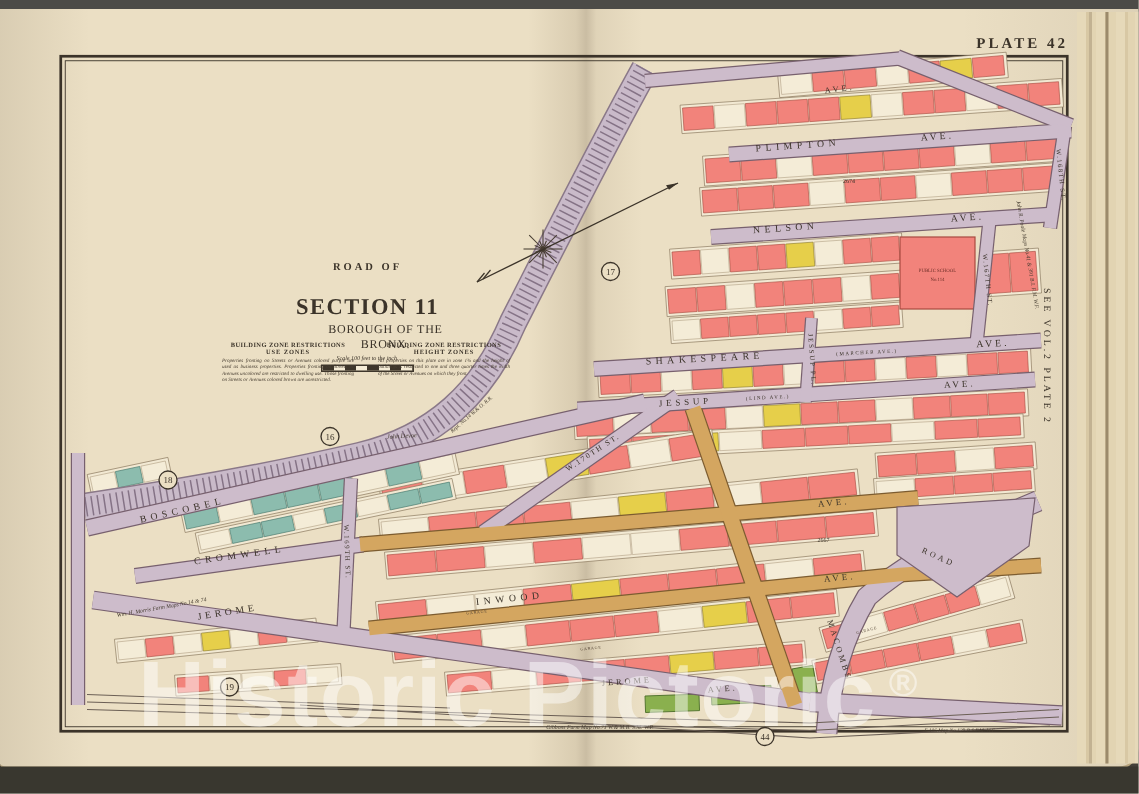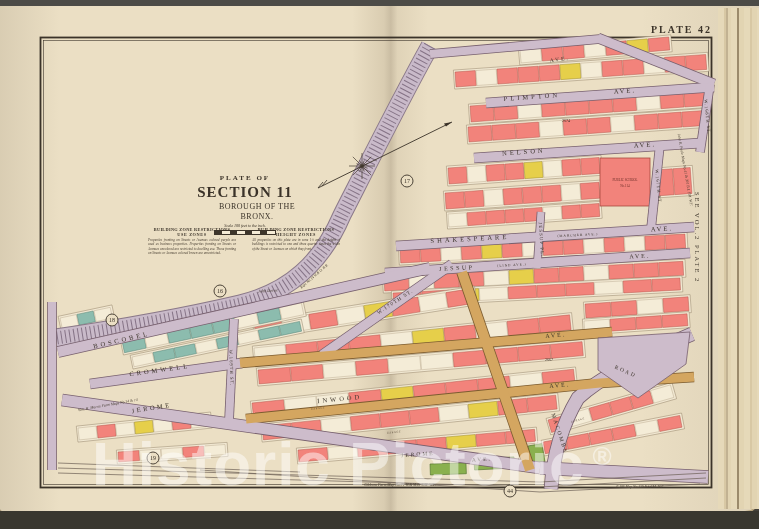--- a/index.html
+++ b/index.html
@@ -13,21 +13,21 @@
         background:linear-gradient(90deg,rgba(90,70,40,0) 0%,rgba(90,70,40,.12) 42%,rgba(70,52,30,.20) 51%,rgba(90,70,40,.08) 60%,rgba(90,70,40,0) 100%);}
   .edge-stripes{position:absolute;left:718px;top:8px;width:41px;height:501px;
         background:repeating-linear-gradient(90deg,#e6d9b9 0 6px,#d8c8a4 6px 8px,#e2d4b2 8px 13px);}
   .edge-line{position:absolute;top:8px;width:2px;height:501px;background:#9b8a6b;}
   .photo-top{position:absolute;left:0;top:0;width:759px;height:7px;background:#4c4b47;}
   .photo-bottom{position:absolute;left:0;top:511px;width:759px;height:18px;background:#39372f;}
   .txt{position:absolute;color:#3b3329;}
   .plate{font-size:10px;font-weight:bold;letter-spacing:2px;text-align:right;}
   .title-block{text-align:center;line-height:1.25;}
   .t-partof{font-size:7px;font-weight:bold;letter-spacing:2px;}
-  .t-section{font-size:15px;font-weight:bold;letter-spacing:1px;}
+  .t-section{font-size:15px;font-weight:bold;letter-spacing:1px;margin-top:13px;}
   .t-borough{font-size:8px;letter-spacing:.5px;margin-left:24px;}
   .t-scale{font-size:4px;font-style:italic;margin-top:1px;}
   .scalebar{width:60px;height:3px;margin:2px auto 0;border:.5px solid #3e362b;
         background:repeating-linear-gradient(90deg,#3e362b 0 7.5px,#f5ecd6 7.5px 15px);}
   .zone{width:88px;text-align:center;}
   .z-head{font-size:4.3px;font-weight:bold;letter-spacing:.3px;}
   .z-sub{font-size:4.3px;font-weight:bold;letter-spacing:.6px;margin-bottom:1px;}
   .z-body{font-size:3.4px;font-style:italic;text-align:justify;line-height:1.25;color:#4a4034;}
   .see-ref{writing-mode:vertical-rl;font-size:6.5px;letter-spacing:2px;color:#3b3329;}
   .watermark{left:92px;top:428px;width:630px;text-align:left;
@@ -456,21 +456,21 @@
       <circle cx="362" cy="166" r="1.8" fill="#463c30"></circle>
       <line x1="318" y1="188" x2="452" y2="122" stroke="#3b3329" stroke-width="0.9"></line>
       <polygon points="452,122 444,123.5 446,126.5" fill="#3b3329"></polygon>
       <line x1="318" y1="188" x2="323" y2="182" stroke="#3b3329" stroke-width="0.8"></line>
       <line x1="322" y1="186" x2="327" y2="180" stroke="#3b3329" stroke-width="0.8"></line>
     </svg>
 
   <div class="txt plate" style="left:640px;top:24px;width:72px">PLATE 42</div>
 
   <div class="txt title-block" style="left:183px;top:174px;width:124px">
-    <div class="t-partof">PLATE OF</div>
+    <div class="t-partof">ROAD OF</div>
     <div class="t-section">SECTION 11</div>
     <div class="t-borough">BOROUGH OF THE BRONX.</div>
     <div class="t-scale">Scale 100 feet to the inch.</div>
     <div class="scalebar"></div>
   </div>
 
   <div class="txt zone" style="left:148px;top:227px">
     <div class="z-head">BUILDING ZONE RESTRICTIONS</div>
     <div class="z-sub">USE ZONES</div>
     <div class="z-body">Properties fronting on Streets or Avenues colored purple are used as business properties. Properties fronting on Streets or Avenues uncolored are restricted to dwelling use. Those fronting on Streets or Avenues colored brown are unrestricted.</div>

